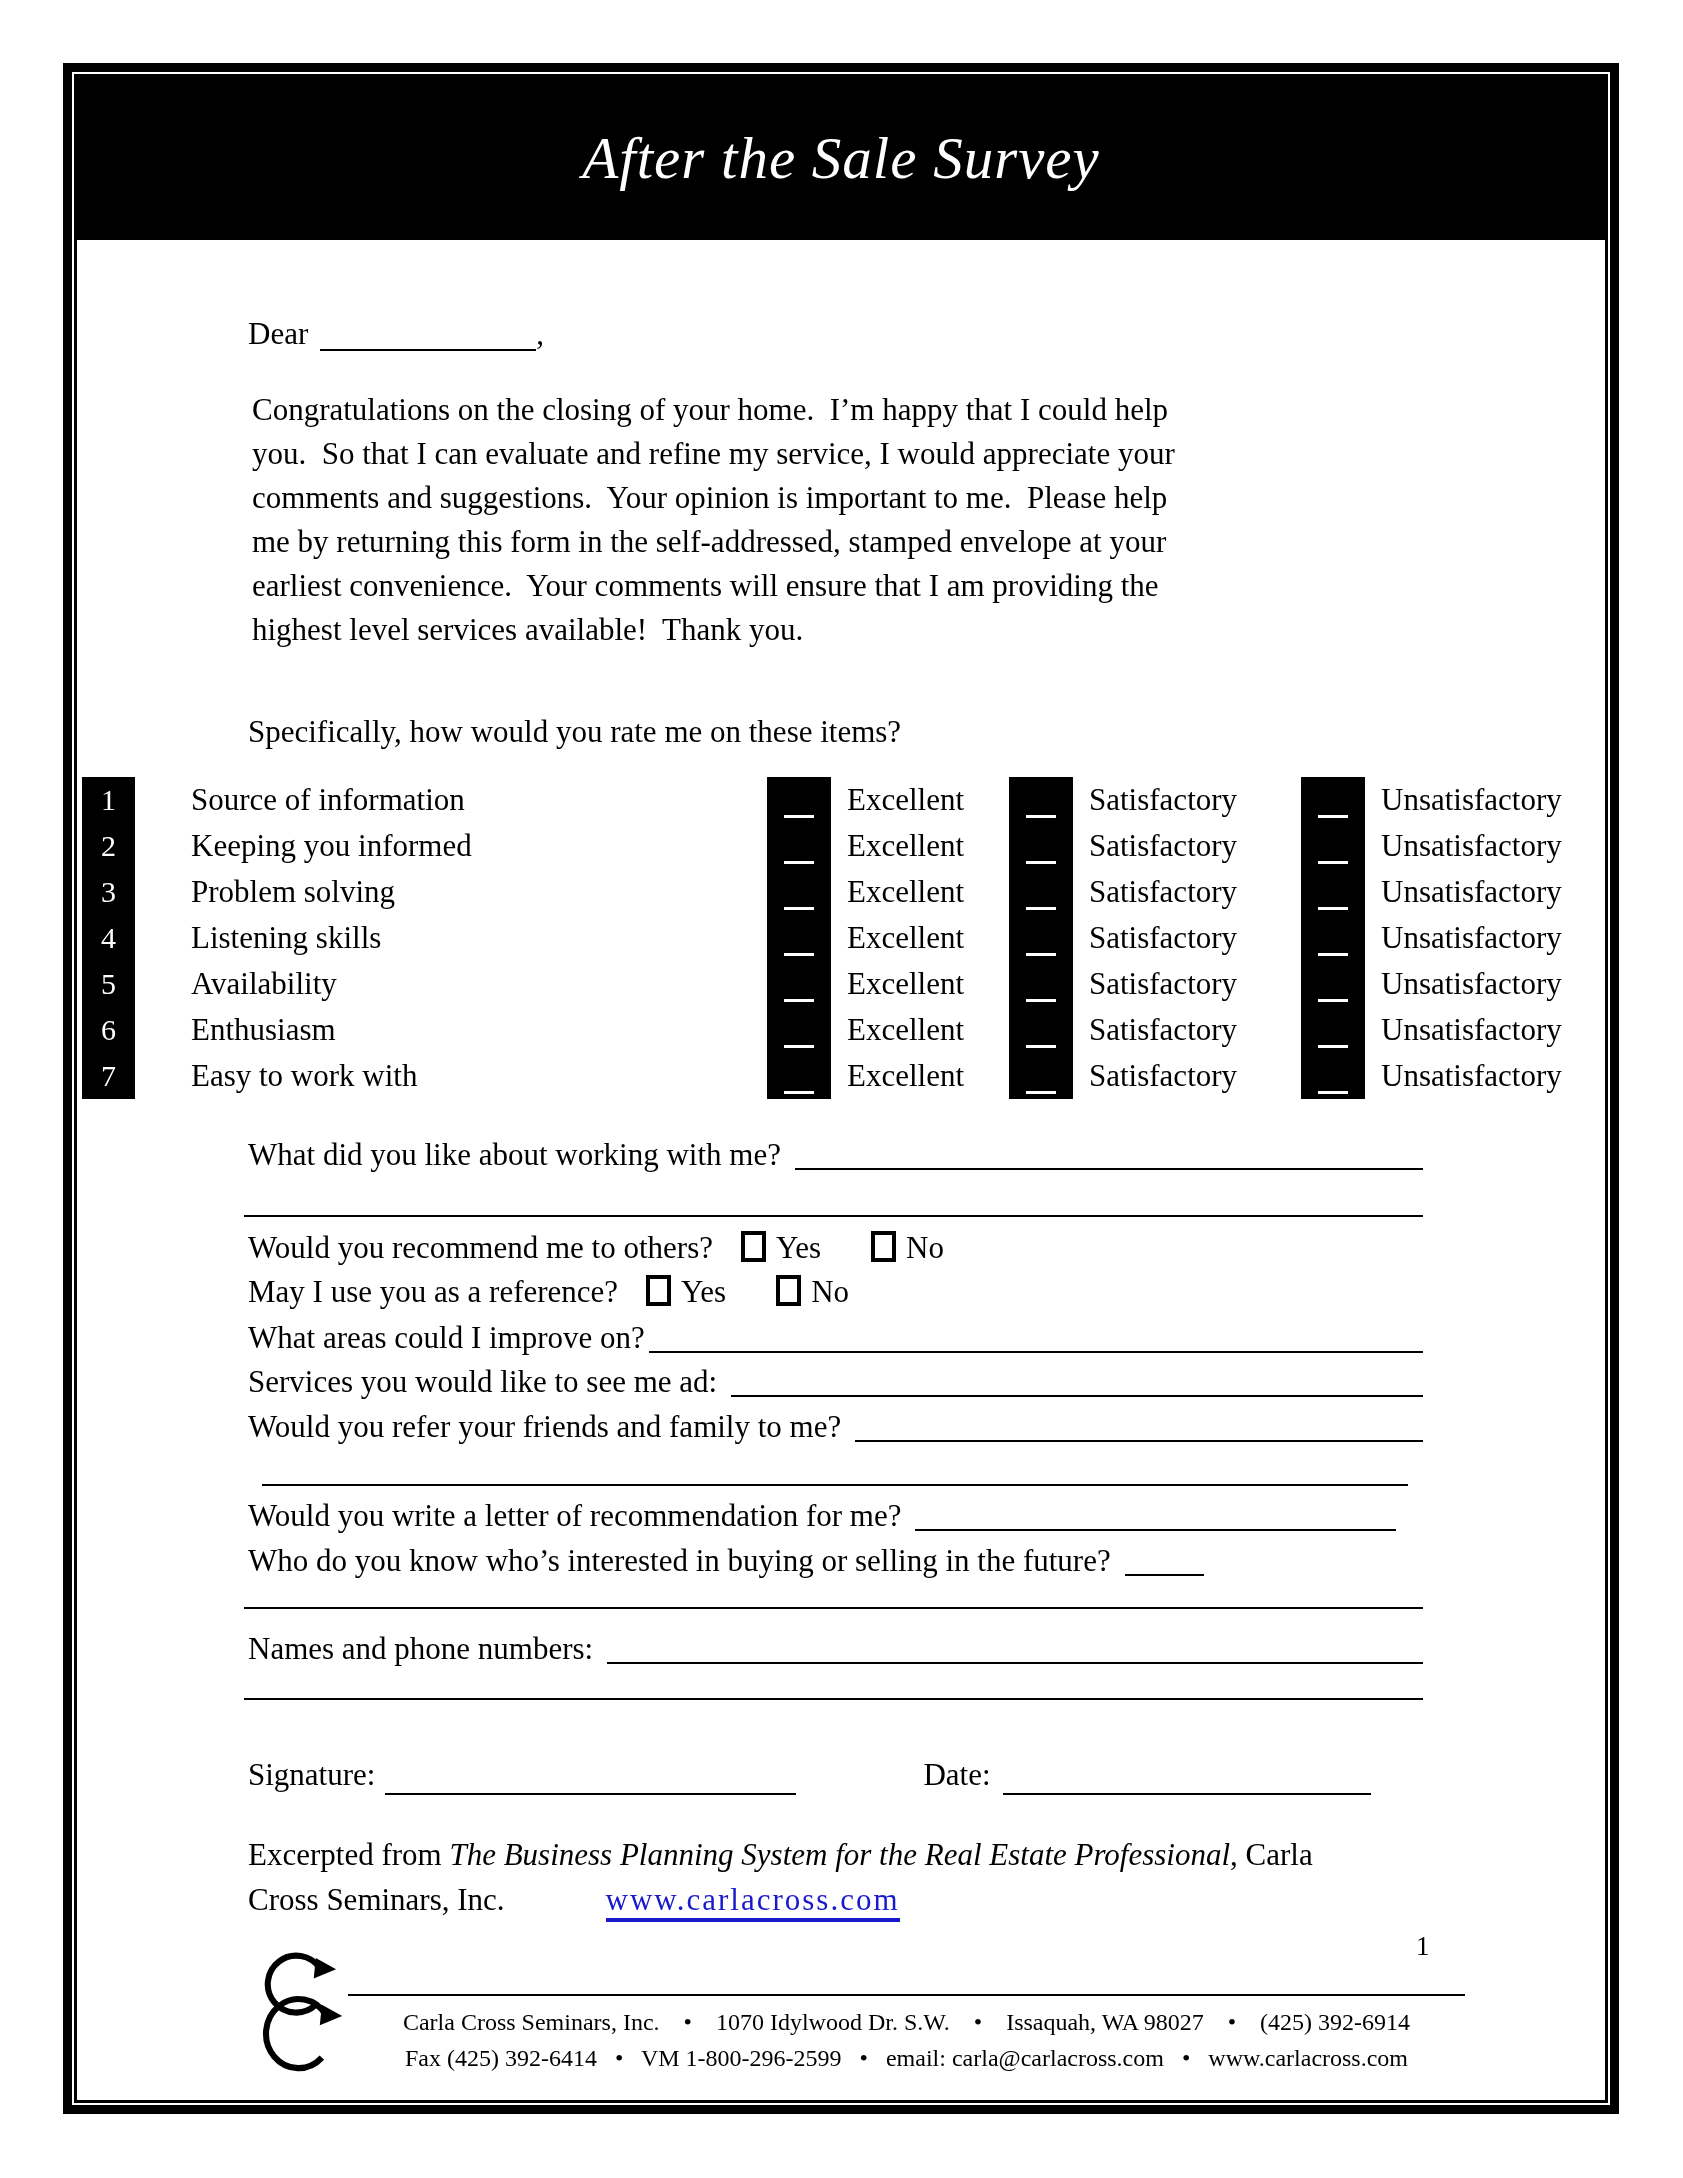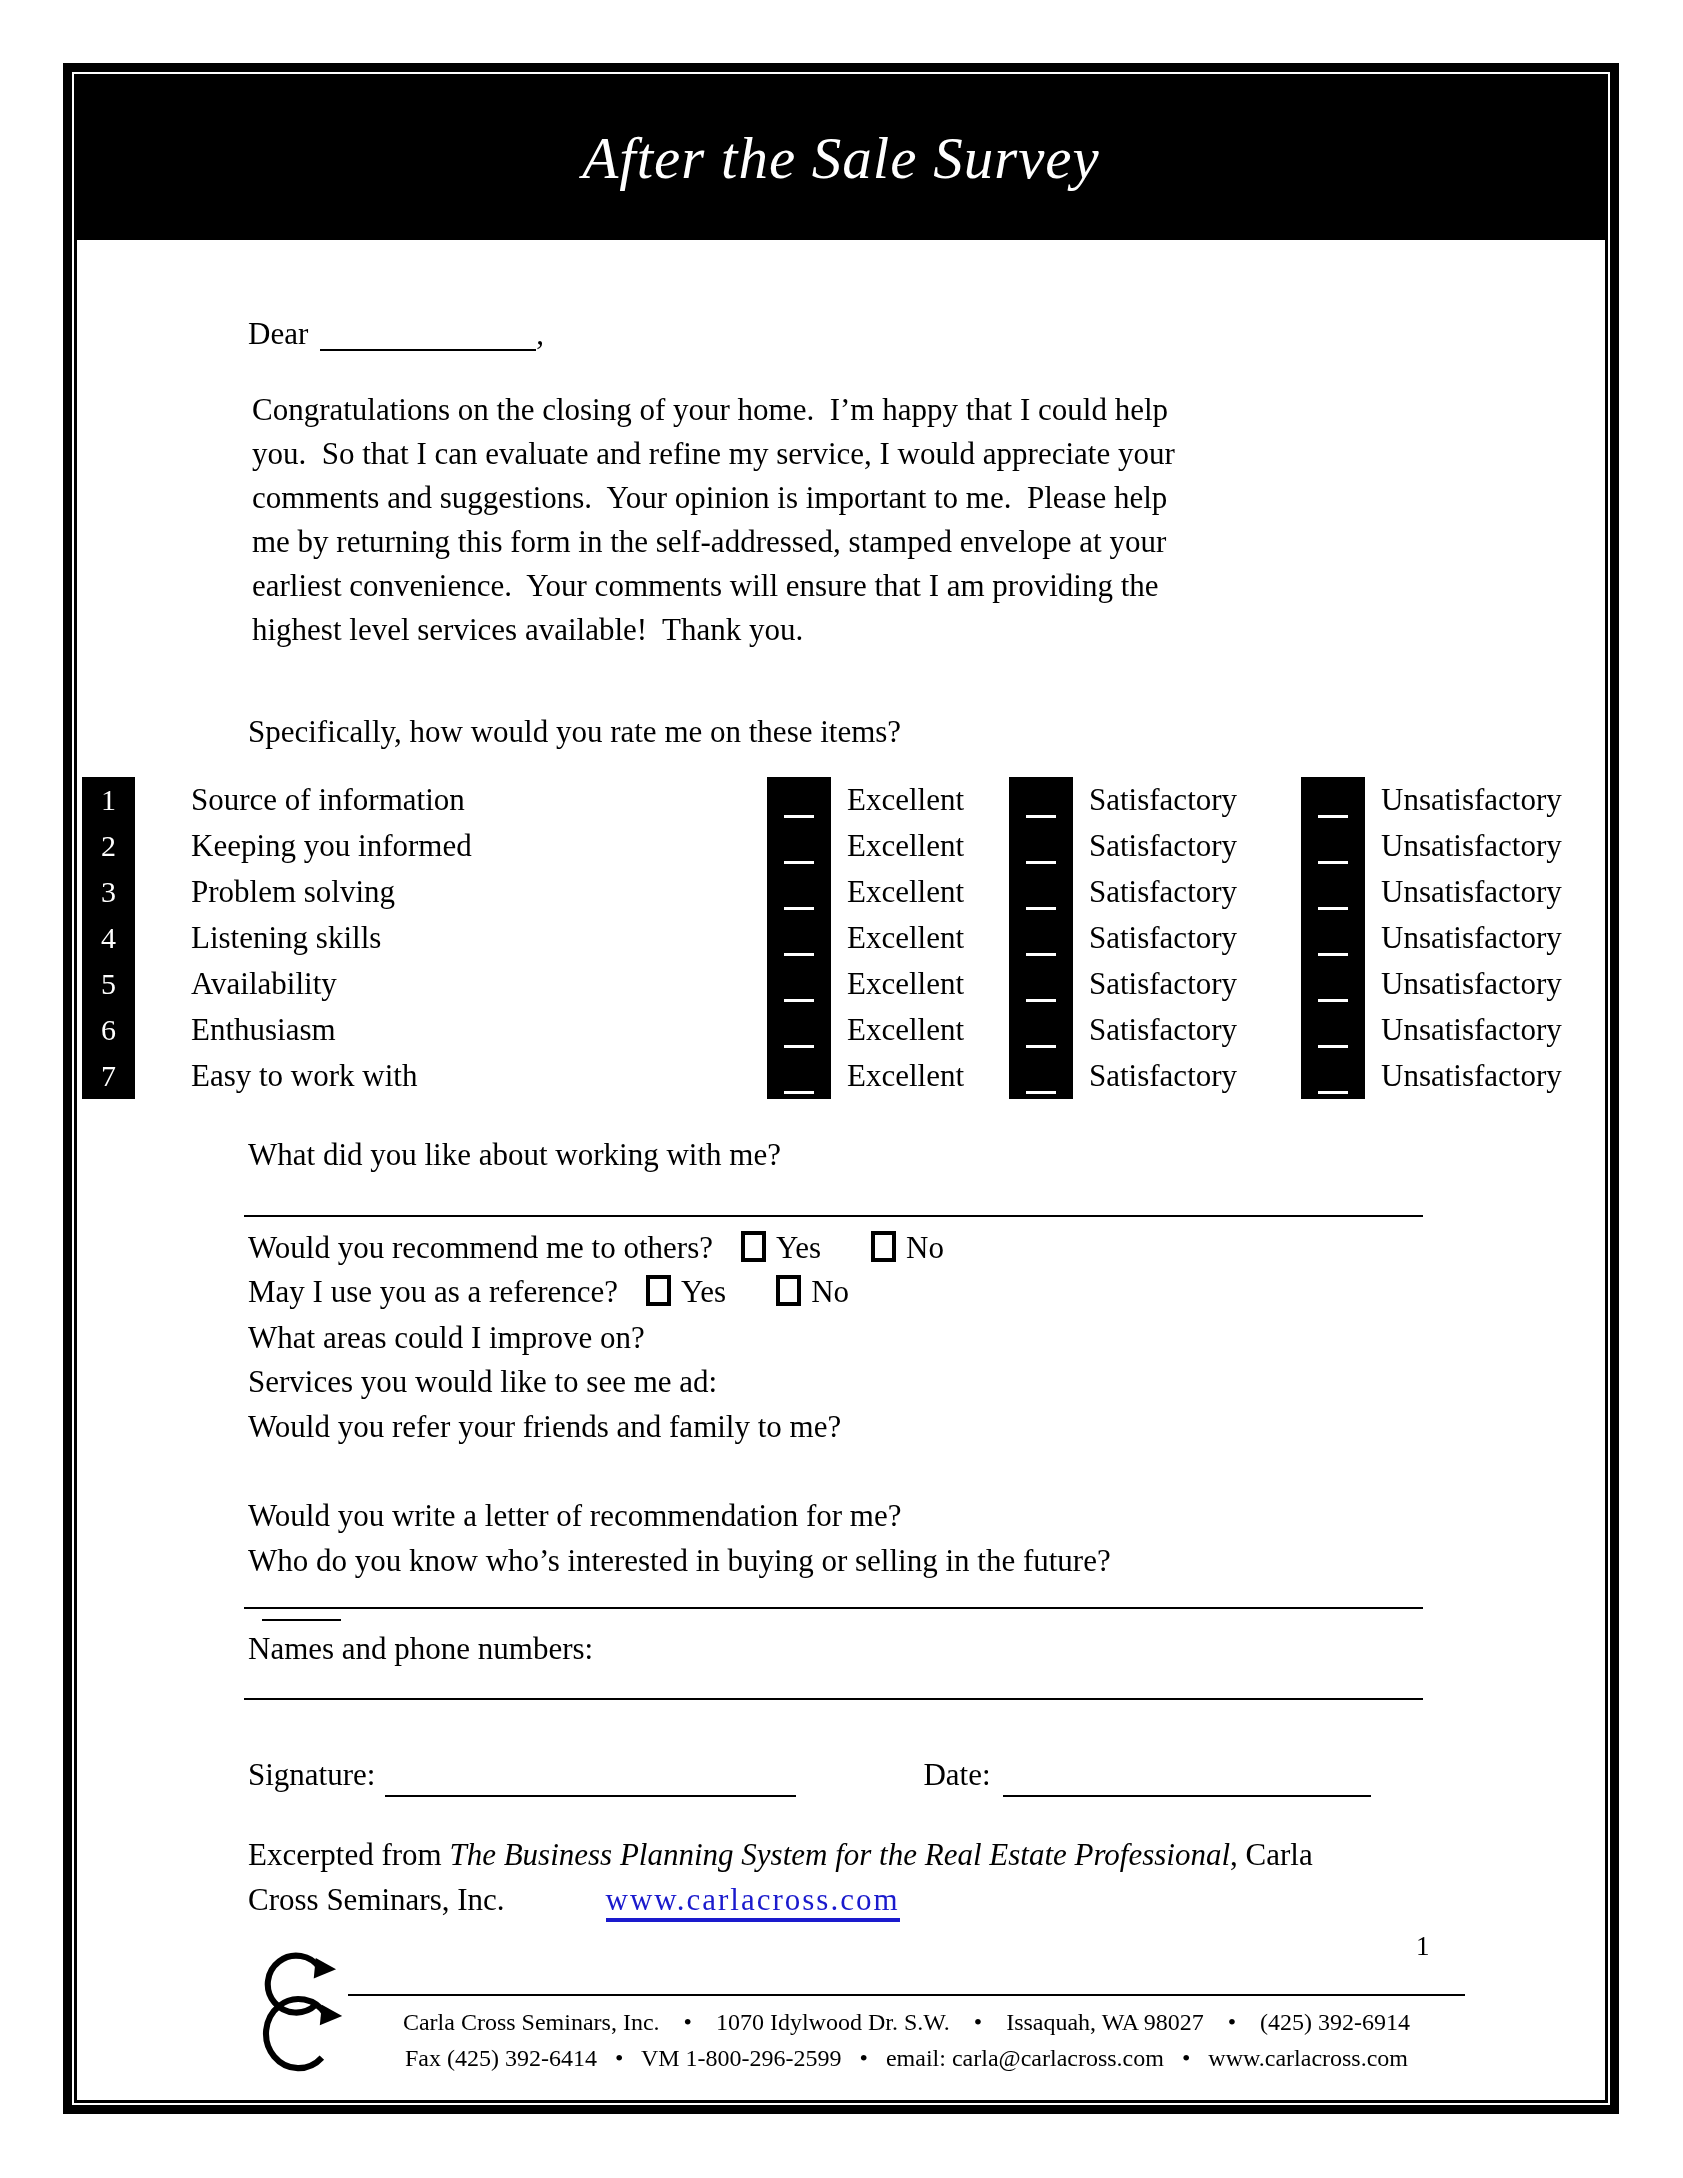--- a/index.html
+++ b/index.html
@@ -34,34 +34,34 @@
         grid-template-columns:53px 632px 64px 178px 64px 228px 64px 236px;
         grid-auto-rows:46px; }
   .rt-row { display:contents; }
   .rt-num { background:#000; color:#fff; text-align:center; line-height:46px; font-size:30px; }
   .rt-label { padding-left:12px; line-height:46px; font-size:31px; white-space:nowrap;margin-left:44px; }
   .rt-strip { background:#000; position:relative; }
   .rt-strip .dash { position:absolute; left:50%; transform:translateX(-50%); bottom:5px;
                     width:30px; border-top:3px solid #fff; }
   .rt-word { padding-left:16px; line-height:46px; font-size:31px; white-space:nowrap; }
 
-  .qline { left:248px; width:1175px; display:flex; align-items:flex-start;flex-direction:column; }
+  .qline { left:248px; width:1175px; display:flex; align-items:flex-start; }
   .qline .q { font-size:31px; line-height:45px; white-space:pre; }
   .fill { flex:1 1 auto; border-bottom:2px solid #000; height:38px; margin-left:14px; }
   .fill.fixed { flex:none; }
 
   .hr { left:244px; width:1179px; border-top:2px solid #000; }
 
   .cbline { left:248px; display:flex; align-items:flex-start; }
   .cb { display:inline-block; width:25px; height:31px; border:4px solid #000; margin-top:6px; }
   .cb.first { margin-left:28px; }
   .cb.second { margin-left:50px; }
   .cb-label { font-size:31px; line-height:45px; margin-left:10px; }
 
-  .sigrow { left:248px; top:1752px; display:flex; align-items:flex-end; }
+  .sigrow { left:248px; top:1752px; display:flex; align-items:center; }
   .sigrow .lab { font-size:31px; line-height:45px; }
   .sig-blank { width:411px; margin-left:10px; }
   .date-gap { margin-left:127px; }
   .date-blank { width:368px; margin-left:12px; }
   .sigrow .blank { height:40px; border-bottom:2px solid #000; display:inline-block; }
 
   .excerpt { left:248px; top:1832px; width:1168px; }
   .excerpt div { font-size:31px; line-height:45px; white-space:pre-wrap; }
   .weblink { color:#1a1acd; text-decoration:none; border-bottom:4px solid #1a1acd;
              padding-bottom:1px; margin-left:101px; letter-spacing:2px; }

